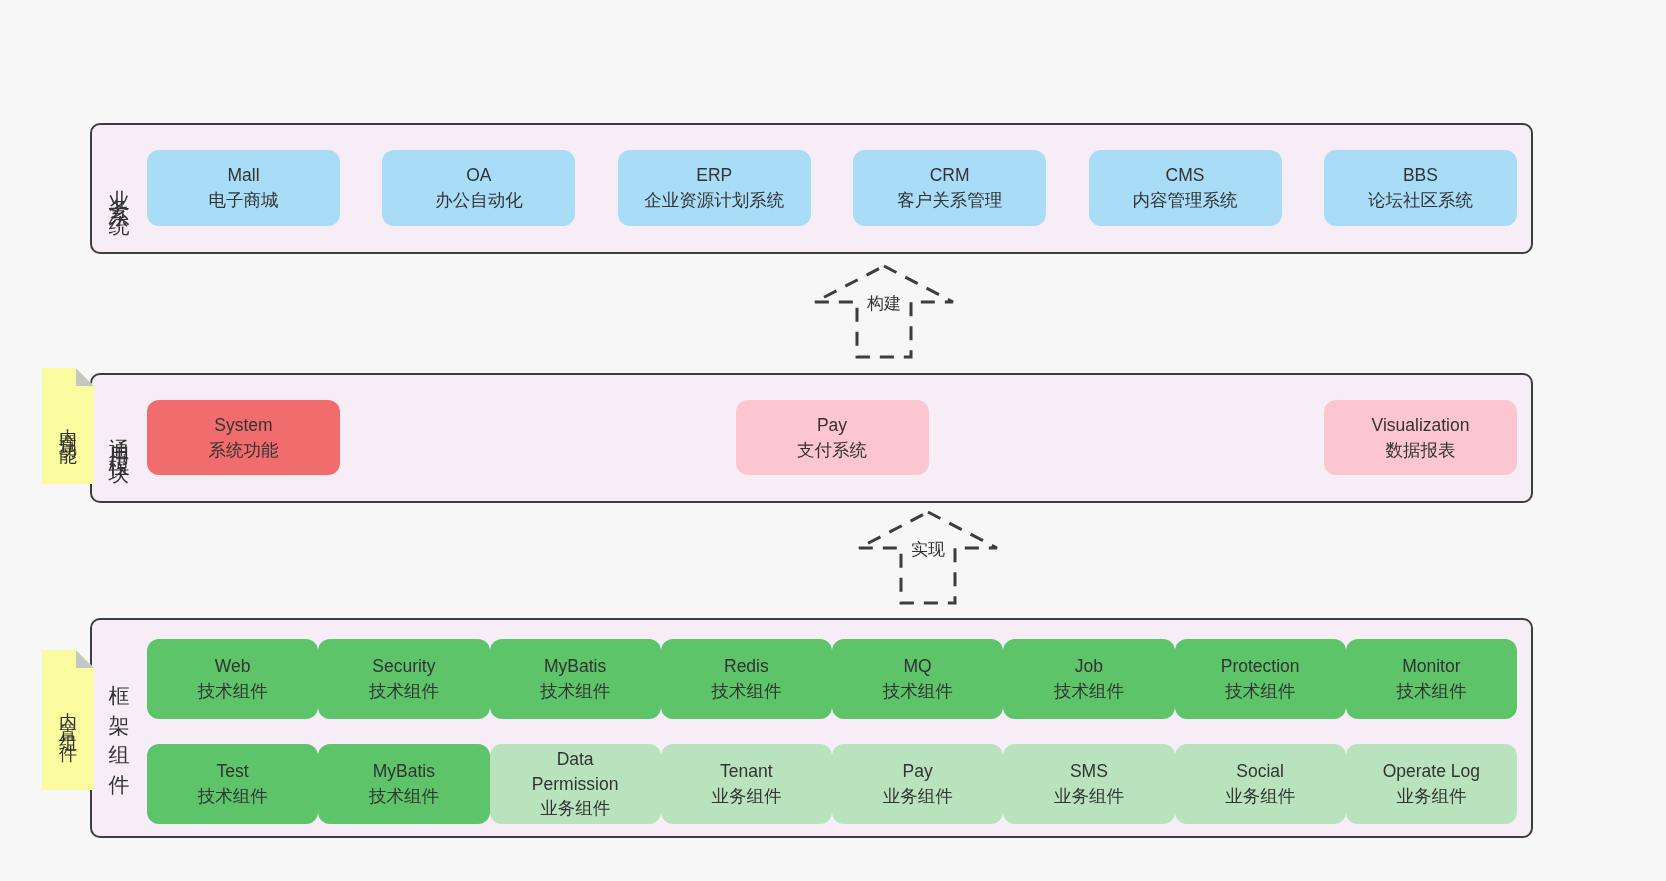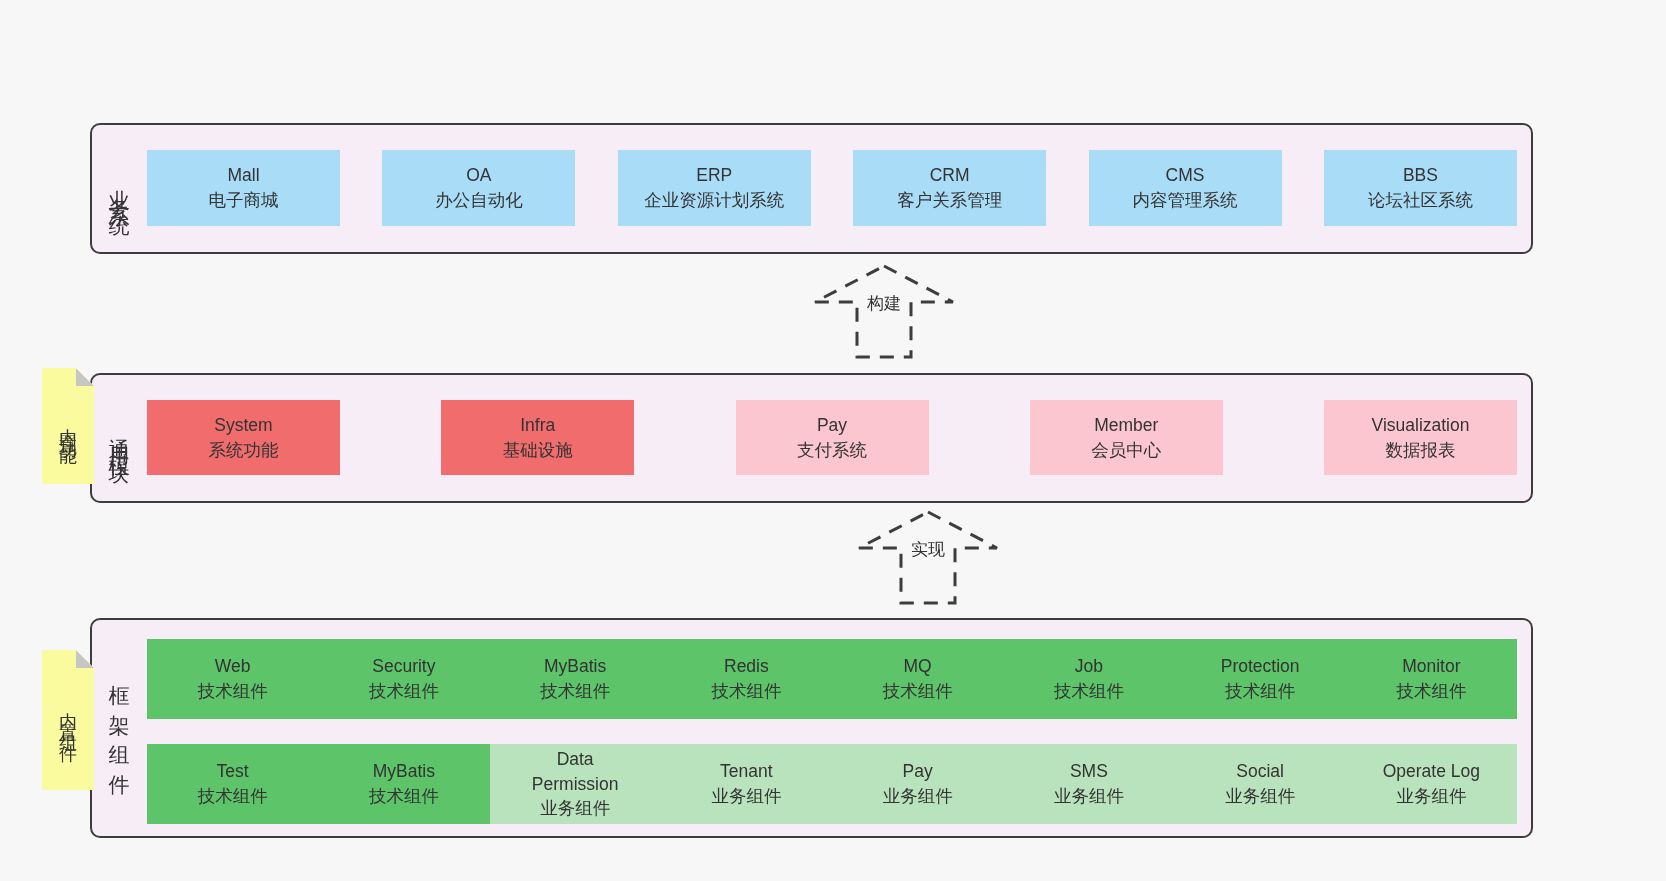--- a/index.html
+++ b/index.html
@@ -29,21 +29,21 @@
   }
   #layer-framework .layer-label{letter-spacing:30px;}
   .box-row{
     position:absolute;left:55px;right:14px;
     display:flex;justify-content:space-between;align-items:center;
   }
   .box-row.single{top:25px;bottom:26px;}
   .box-row.row-0{top:19px;height:80px;}
   .box-row.row-1{top:124px;height:80px;}
   .box{
-    height:100%;box-sizing:border-box;border-radius:0;
+    height:100%;box-sizing:border-box;border-radius:12px;
     display:flex;flex-direction:column;justify-content:center;align-items:center;
     text-align:center;font-size:17.5px;line-height:1.42;color:var(--text);
     padding:12px 6px;
   }
   .box.wide{width:193px;}
   .box.narrow{width:174px;}
   .box .box-title{max-width:120px;}
   .box.blue{background:var(--blue);}
   .box.red{background:var(--red);}
   .box.pink{background:var(--pink);}
@@ -121,31 +121,23 @@
   <div class="note" id="note-modules">
     <div class="note-fold"></div>
     <div class="note-text">内置功能</div>
   </div>
   <div class="layer-label">通用模块</div>
   <div class="box-row single">
       <div class="box wide red">
         <span class="box-title">System</span>
         <span class="box-subtitle">系统功能</span>
       </div>
-      <div class="box wide red">
-        <span class="box-title">Infra</span>
-        <span class="box-subtitle">基础设施</span>
-      </div>
       <div class="box wide pink">
         <span class="box-title">Pay</span>
         <span class="box-subtitle">支付系统</span>
-      </div>
-      <div class="box wide pink">
-        <span class="box-title">Member</span>
-        <span class="box-subtitle">会员中心</span>
       </div>
       <div class="box wide pink">
         <span class="box-title">Visualization</span>
         <span class="box-subtitle">数据报表</span>
       </div>
     </div>
 </div>
 
 <div class="arrow" id="arrow-implement">
   <svg viewBox="0 0 144 96">

